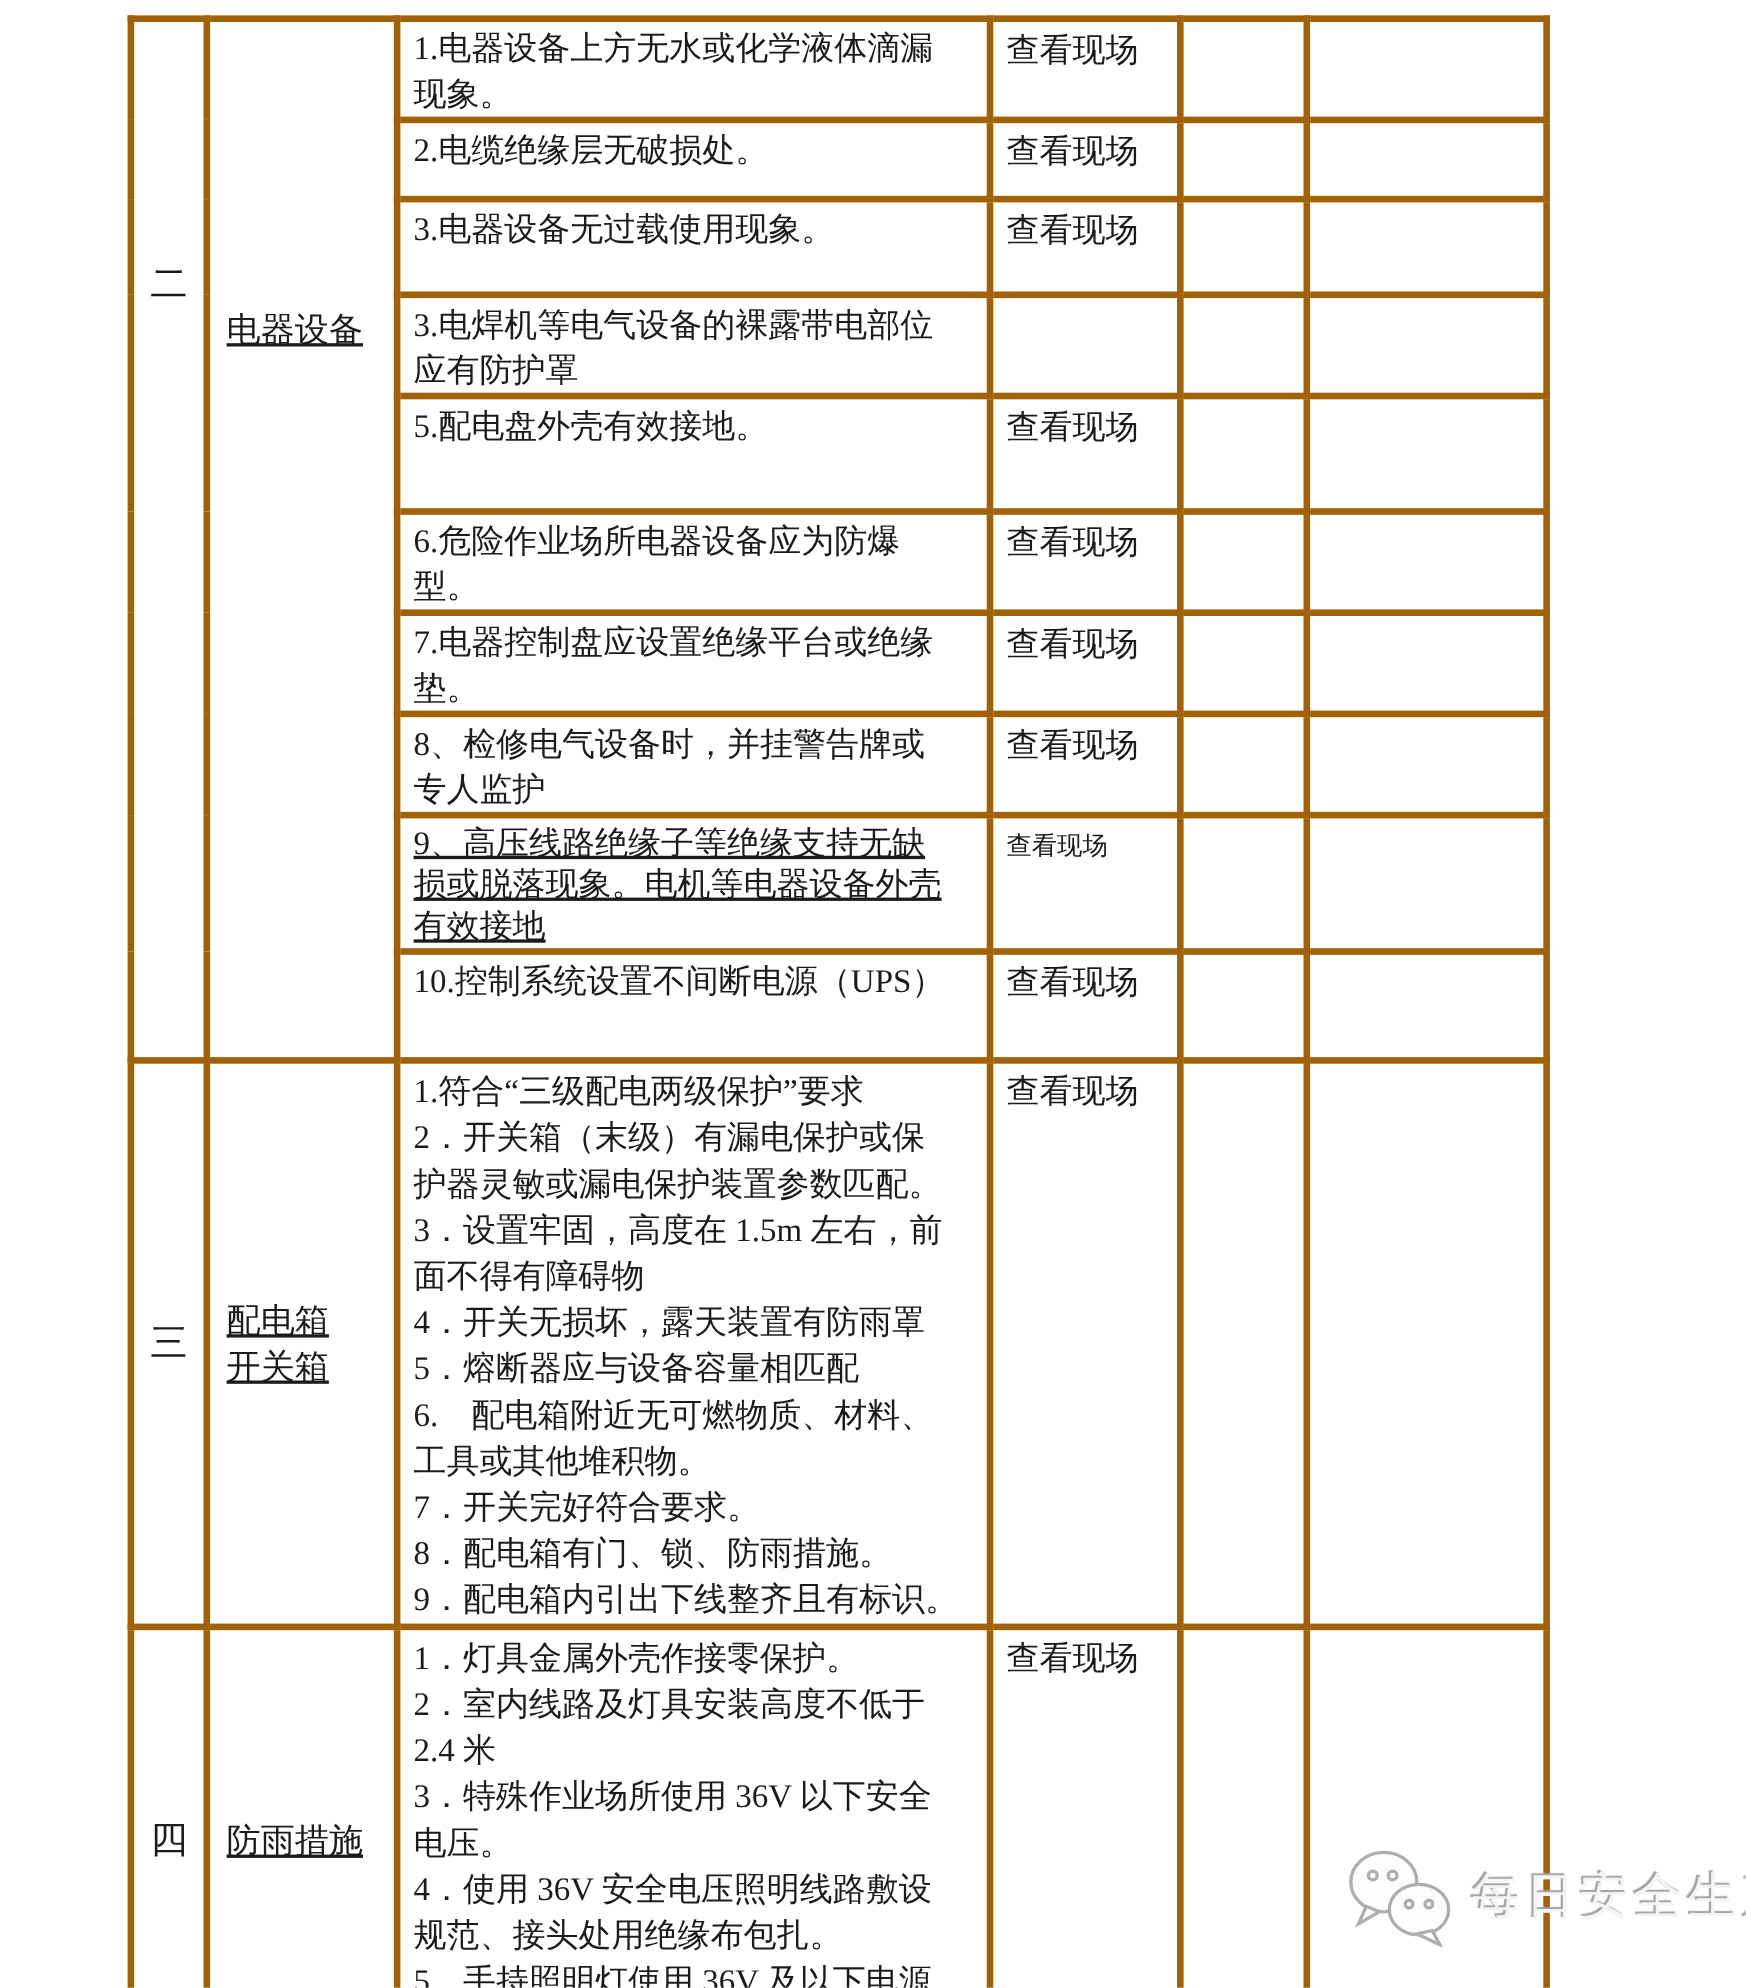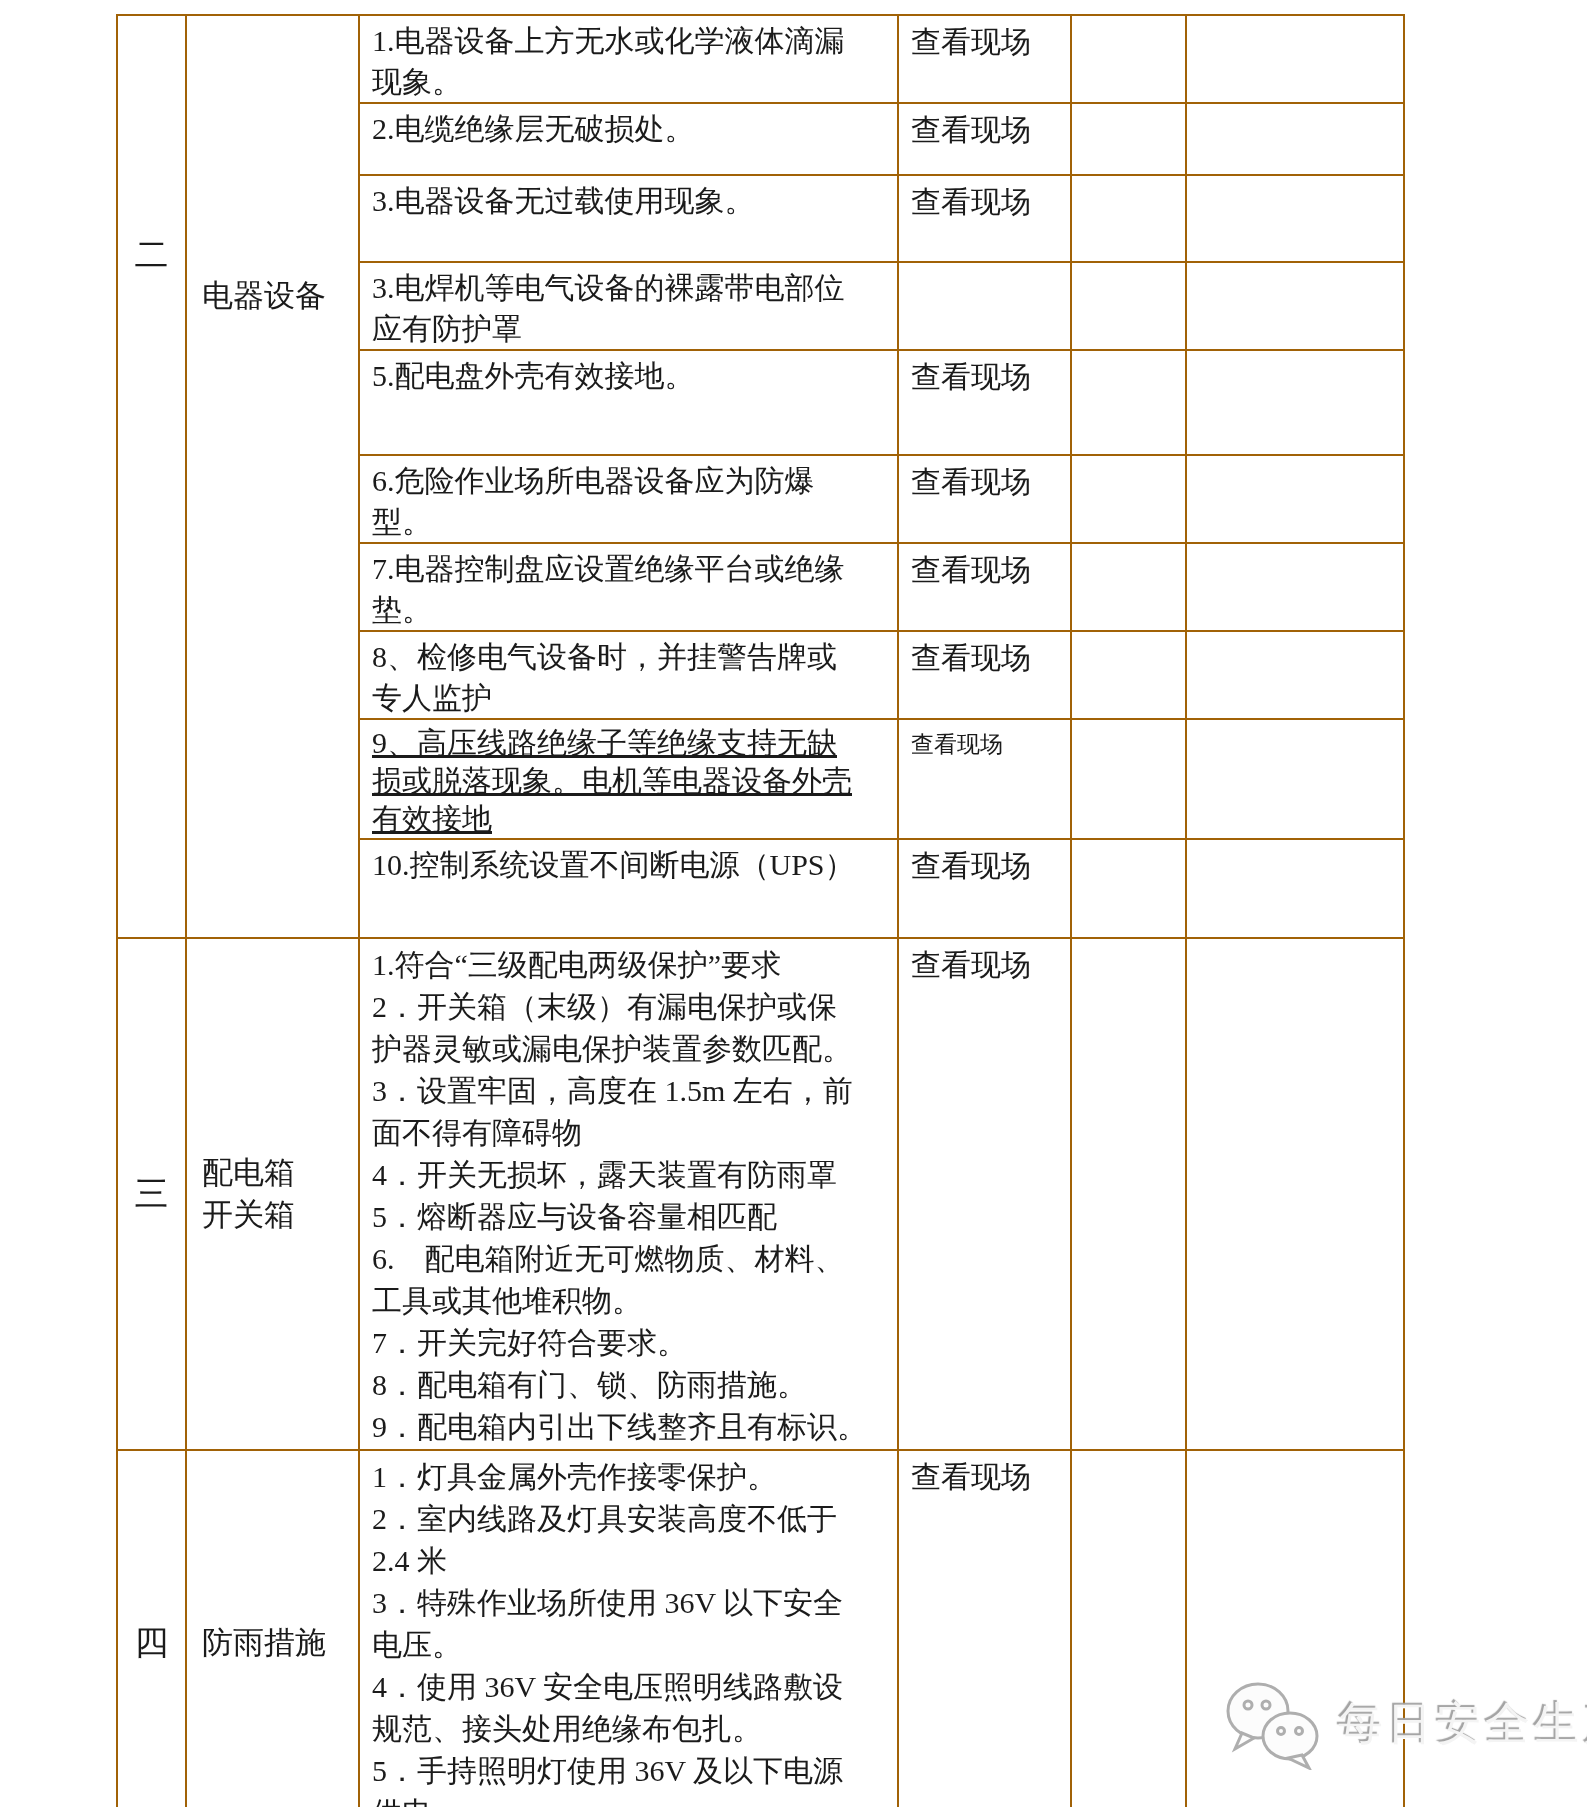--- a/index.html
+++ b/index.html
@@ -4,28 +4,28 @@
 <style>
   html,body{margin:0;padding:0;}
   body{
     width:1587px;height:1807px;position:relative;background:#ffffff;
     font-family:"Liberation Serif","DejaVu Serif",serif;color:#1b1b1b;
     overflow:hidden;
   }
   .sheet{position:absolute;left:116px;top:14px;}
   table{border-collapse:collapse;table-layout:fixed;width:1287px;}
   td{
-    border:2px solid #a16207;vertical-align:top;
+    border:6px solid #a16207;vertical-align:top;
     font-size:30px;line-height:41px;
     padding:4px 8px 0 12px;white-space:pre-line;overflow:hidden;
   }
   .c-num{text-align:center;padding:0;}
   .num-label{font-size:34px;line-height:38px;}
   .sec2-num{padding-top:220px;}
-  .c-cat{padding:2px;}
+  .c-cat{padding:2px;text-decoration:underline;}
   .cat-label{font-size:31px;line-height:42px;padding-left:13px;white-space:pre-line;}
   .sec2-cat{padding-top:257px;}
   .v-mid{vertical-align:middle;}
   .c-item{line-height:41px;}
   .row9-item{line-height:38px;text-decoration:underline;}
   .sec-item{line-height:42px;padding-top:5px;margin-top:19px;}
   .c-method{padding-top:5px;}
   .small-method{font-size:23px;line-height:30px;padding-top:10px;}
   .watermark{
     position:absolute;left:1222px;top:1678px;width:360px;

